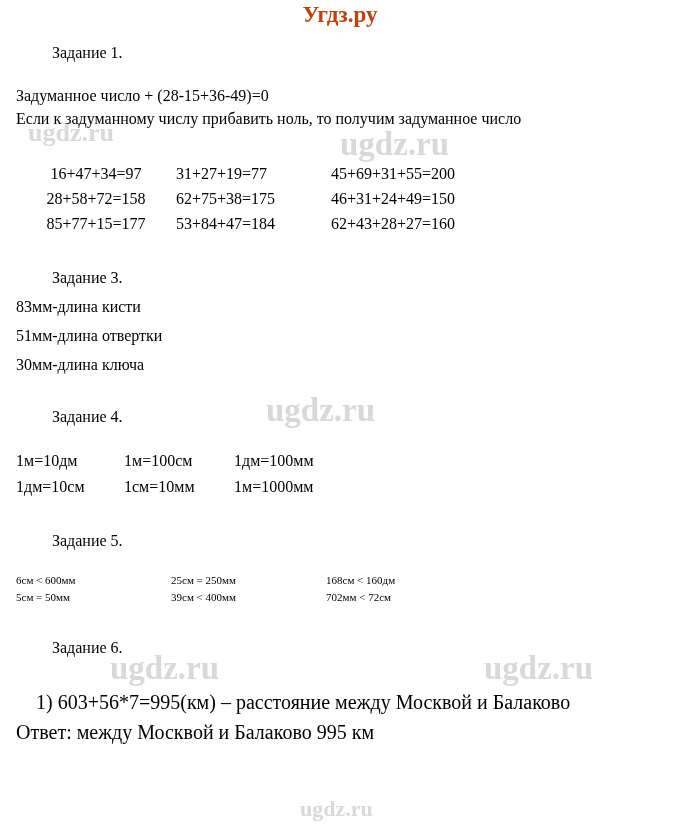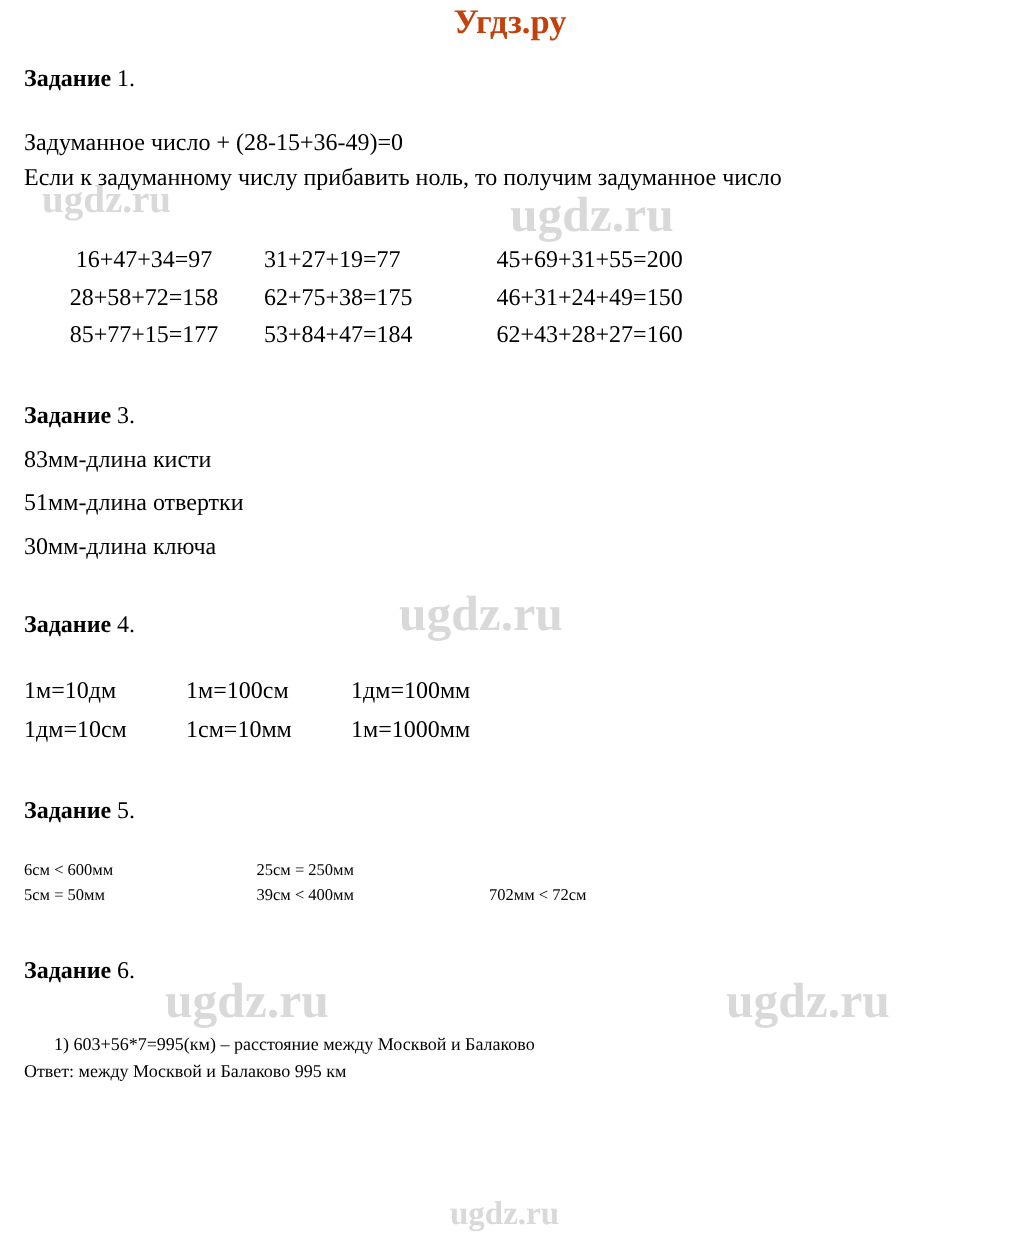--- a/index.html
+++ b/index.html
@@ -44,21 +44,22 @@
     margin: 0 0 22px 0;
   }
   .task {
     margin-bottom: 4px;
   }
   .task-head {
     font-size: 16px;
     margin-bottom: 8px;
   }
   .task-head .t-label {
-    font-weight: bold;
+    font-weight: normal;
+    margin-left: 36px;
   }
   .task-head .t-num {
     font-weight: normal;
   }
   .line {
     font-size: 16px;
     line-height: 1.45;
     white-space: pre;
   }
   .gap-sm { height: 14px; }
@@ -84,21 +85,21 @@
   .u1 { width: 108px; }
   .u2 { width: 110px; }
   .u3 { width: 150px; }
 
   .cmp-row { display: flex; font-size: 11px; line-height: 1.6; }
   .m1 { width: 155px; }
   .m2 { width: 155px; }
   .m3 { width: 200px; }
 
   .task6-line {
-    font-size: 12px;
+    font-size: 20px;
     line-height: 1.5;
   }
   .indent { padding-left: 20px; }
 
   
   .wm {
     position: absolute;
     font-family: "Liberation Serif", serif;
     font-weight: bold;
     color: #d9d9d9;
@@ -200,20 +201,21 @@
 
     <div class="task">
       <div class="task-head">
         <span class="t-label">Задание</span>
         <span class="t-num">5.</span>
       </div>
       <div class="gap-sm"></div>
       <div class="cmp-row">
         <span class="m1">6см &lt; 600мм</span>
         <span class="m2">25см = 250мм</span>
+        <span class="m3">168см &lt; 160дм</span>
       </div>
       <div class="cmp-row">
         <span class="m1">5см = 50мм</span>
         <span class="m2">39см &lt; 400мм</span>
         <span class="m3">702мм &lt; 72см</span>
       </div>
     </div>
 
     <div class="gap-lg"></div>
 

